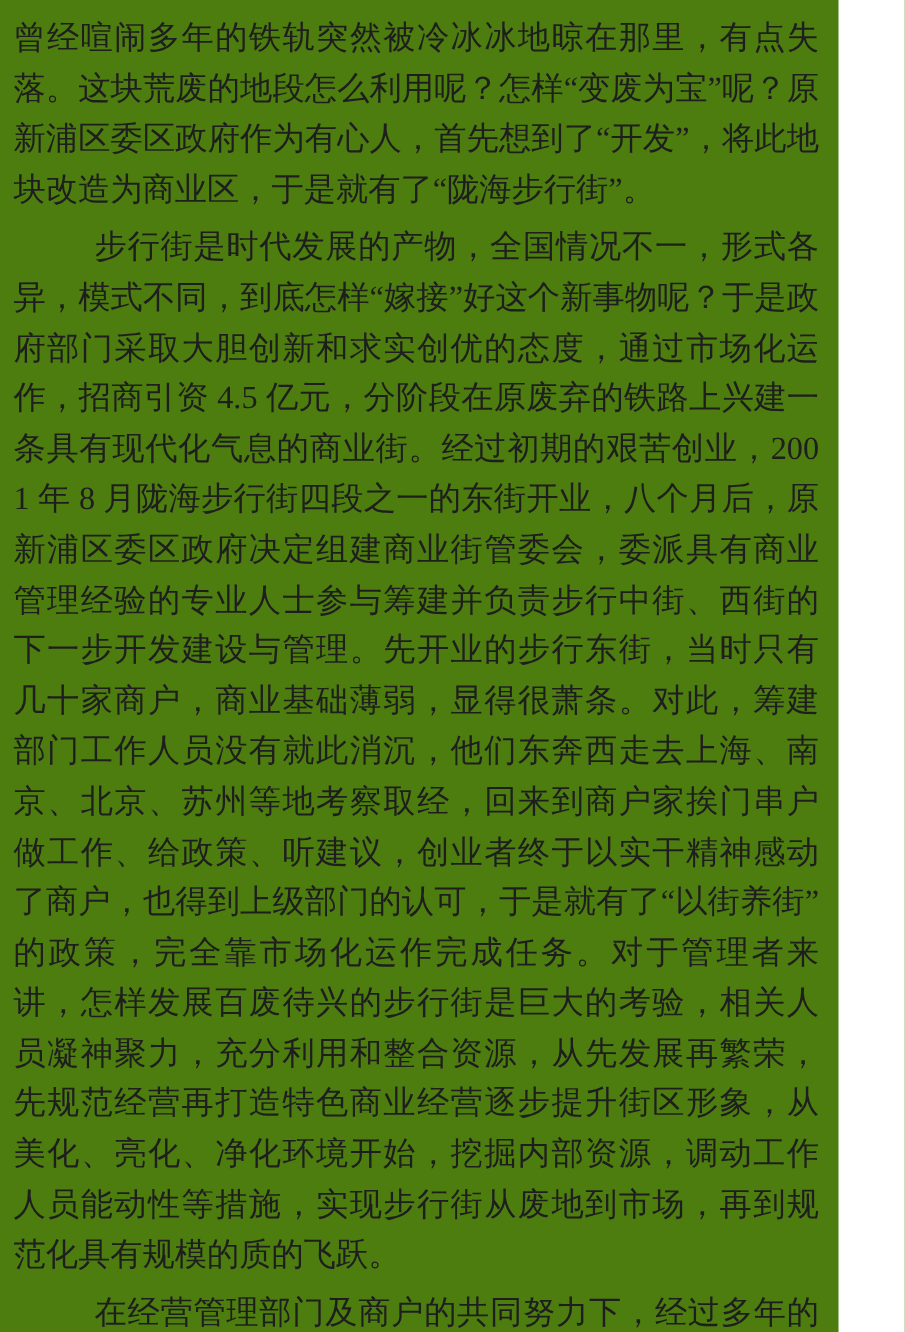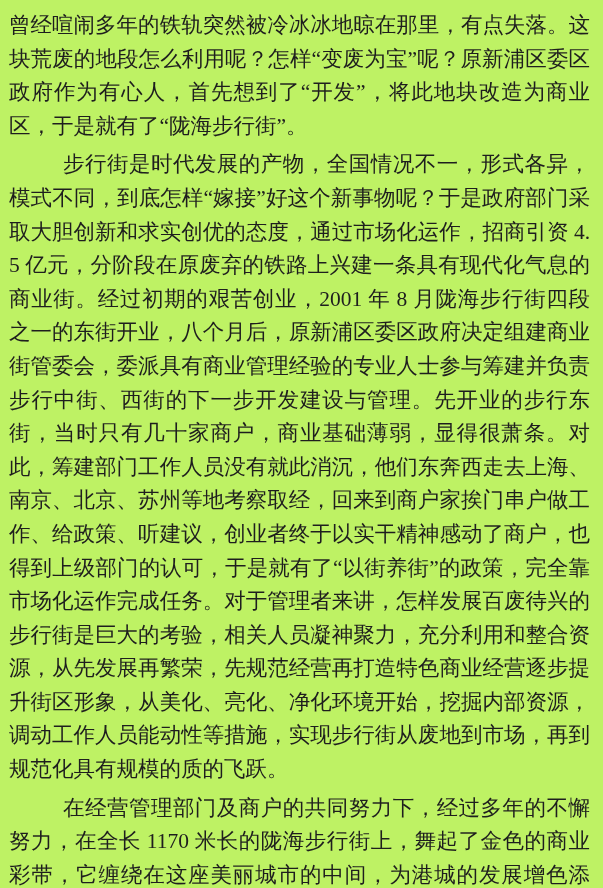--- a/index.html
+++ b/index.html
@@ -2,24 +2,24 @@
 <html lang="zh"><head>
 <meta charset="utf-8">
 <style>
   html, body {
     margin: 0;
     padding: 0;
     background: #ffffff;
   }
   .page {
     position: relative;
-    width: 603px;
+    width: 559px;
     height: 888px;
     box-sizing: border-box;
-    background: #bef264;
+    background: #4d7c0f;
     padding: 9px 13px 0 9px;
     overflow: hidden;
   }
   .text-block {
     font-family: "Liberation Serif", "DejaVu Serif", serif;
     font-size: 21.5px;
     line-height: 33.6px;
     color: #1e1e1e;
     text-align: justify;
     text-justify: inter-character;

